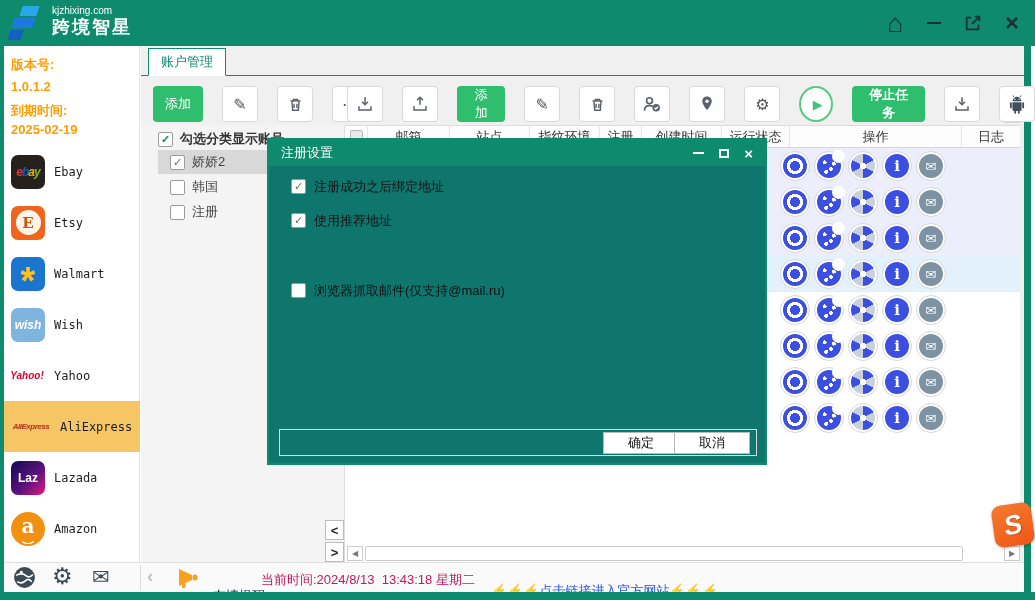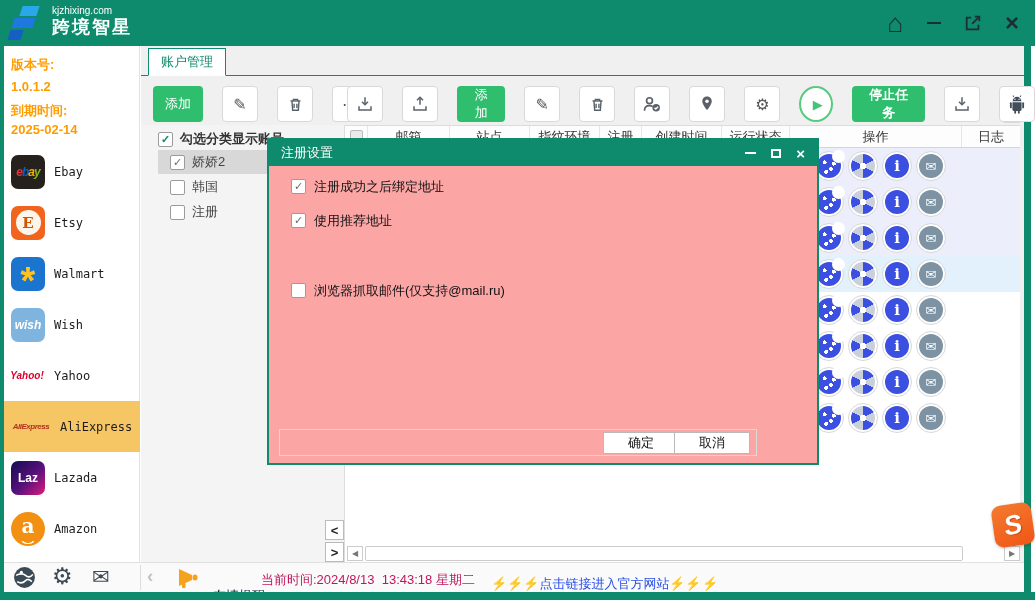--- a/index.html
+++ b/index.html
@@ -102,24 +102,24 @@
   .bottombar{position:absolute;left:4px;top:562px;width:1020px;height:30px;background:#fafafa;border-top:1px solid #e0e0e0}
   .bottombar>*{position:absolute}
   .bb-globe{left:8px;top:2px;cursor:pointer}
   .bb-gear{left:48px;top:0;font-size:23px;color:#3c4a56;cursor:pointer}
   .bb-mail{left:88px;top:2px;font-size:21px;color:#3c4a56;cursor:pointer}
   .bb-sep{left:136px;top:2px;width:1px;height:25px;background:#ddd}
   .bb-chev{left:143px;top:2px;color:#c2c2c2;font-size:19px;font-weight:bold;cursor:pointer}
   .bb-mega{left:172px;top:3px}
   .bb-notice{left:209px;top:24px;color:#0f172a;font-size:13px;white-space:nowrap}
   .bb-time{left:257px;top:8px;color:#be185d;font-size:13px;white-space:pre}
-  .bb-link{left:487px;top:12px;color:#2b50e8;font-size:13px;cursor:pointer;white-space:nowrap}
-
-  
-  .dialog{position:absolute;left:267px;top:138px;width:552px;height:327px;background:#fca5a5;border:2px solid #0e8b6c;z-index:50}
+  .bb-link{left:487px;top:19px;color:#2b50e8;font-size:13px;text-decoration:underline;cursor:pointer;white-space:nowrap}
+
+  
+  .dialog{position:absolute;left:267px;top:138px;width:500px;height:327px;background:#0f766e;border:2px solid #0e8b6c;z-index:50}
   .dlg-title{height:26px;background:#0e8b6c;color:#fff;display:flex;align-items:center;padding:0 12px;font-size:13px}
   .dlg-ctrls{margin-left:auto;display:flex;align-items:center;gap:15px}
   .dlg-ctrls span{cursor:pointer;display:flex;align-items:center;justify-content:center}
   .dminbar{display:block;width:11px;height:2px;background:#fff}
   .maxbox{width:10px;height:9px;border:2px solid #fff}
   .dclose{font-size:15px;font-weight:bold}
   .dopt{position:absolute;left:22px;display:flex;align-items:center;gap:8px;height:17px}
   .dlabel{font-size:13px;color:#111;white-space:nowrap}
   .dlg-footer{position:absolute;left:10px;top:289px;width:478px;height:27px;border:1px solid #d9d9d9}
   .dbtn{position:absolute;top:292px;width:76px;height:22px;background:#fff;border:1px solid #b9b9b9;font-size:13px;color:#111;font-family:inherit;cursor:pointer}
@@ -160,21 +160,21 @@
     </div>
   </div>
 
   <div class="left-strip"></div>
 
   <div class="sidebar">
     <div class="license">
       <div class="lic1">版本号:</div>
       <div class="lic2">1.0.1.2</div>
       <div class="lic3">到期时间:</div>
-      <div class="lic4">2025-02-14</div>
+      <div class="lic4">2025-02-19</div>
     </div>
     <div class="platforms">
         <div class="plat">
           <span class="picon picon-ebay">
             <span style="color: rgb(229, 50, 56);">e</span>
             <span style="color: rgb(0, 100, 210);">b</span>
             <span style="color: rgb(245, 175, 2);">a</span>
             <span style="color: rgb(134, 184, 23);">y</span>
           </span>
           <span class="plabel">Ebay</span>

